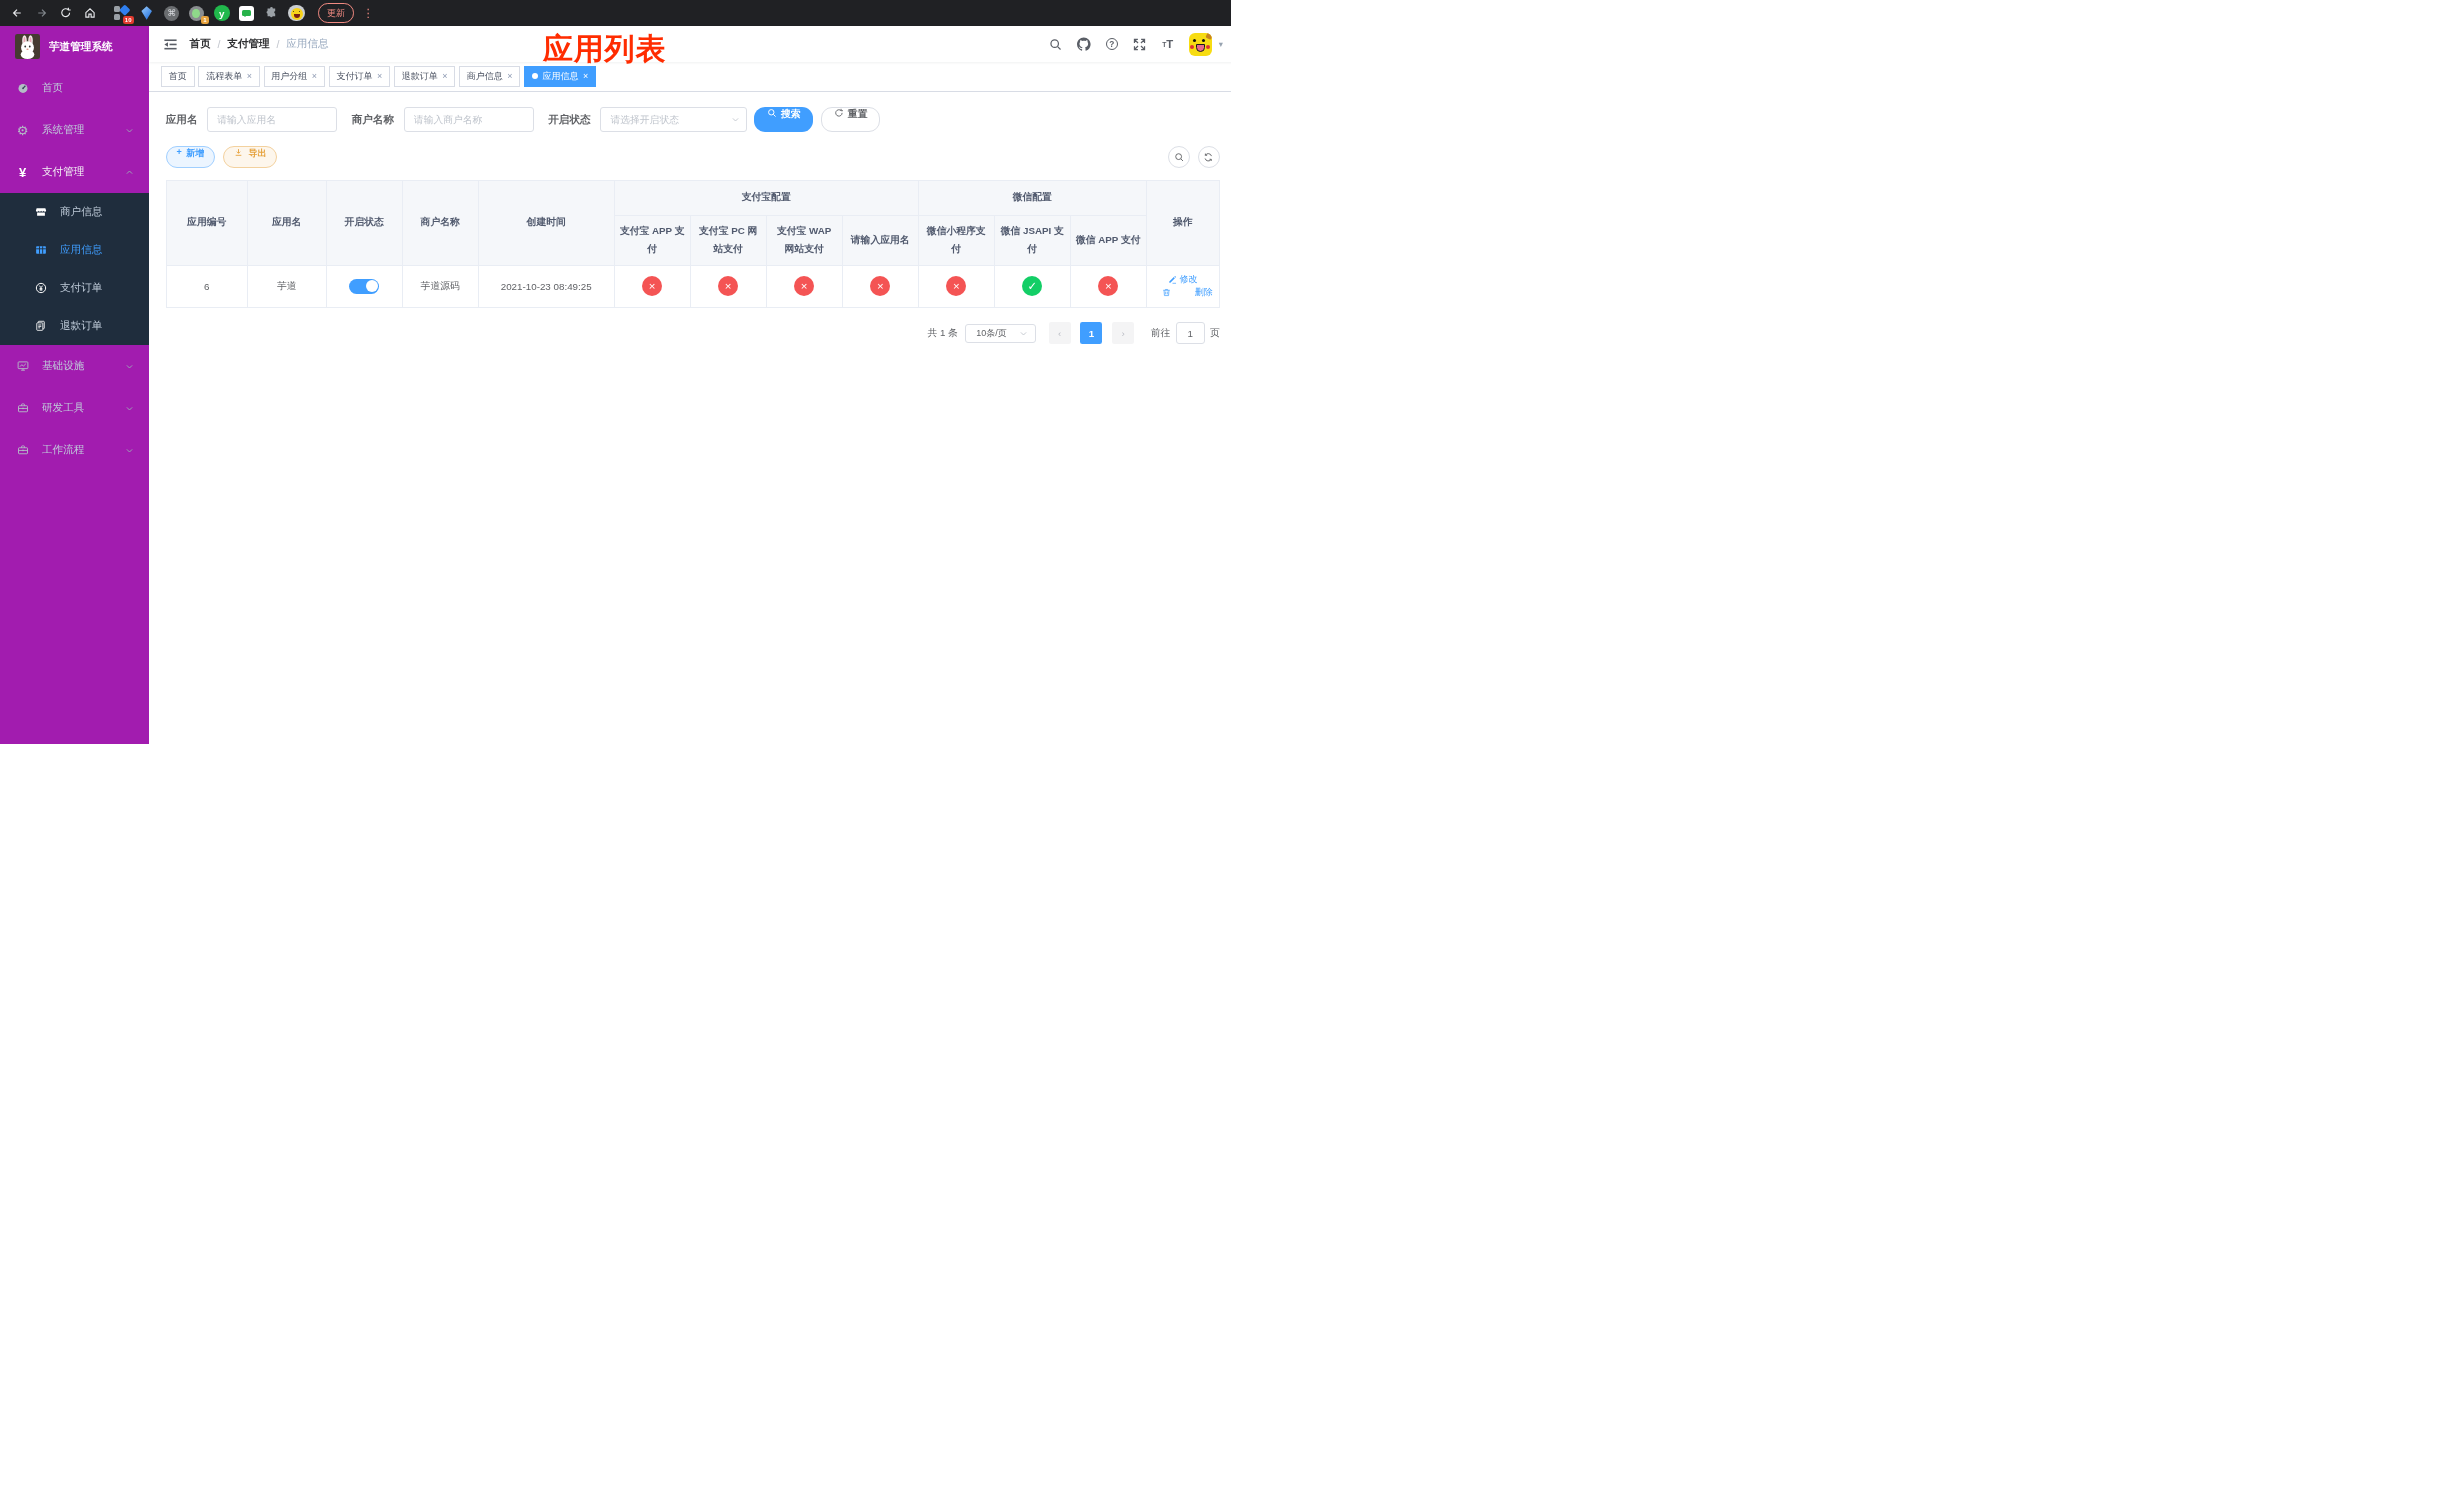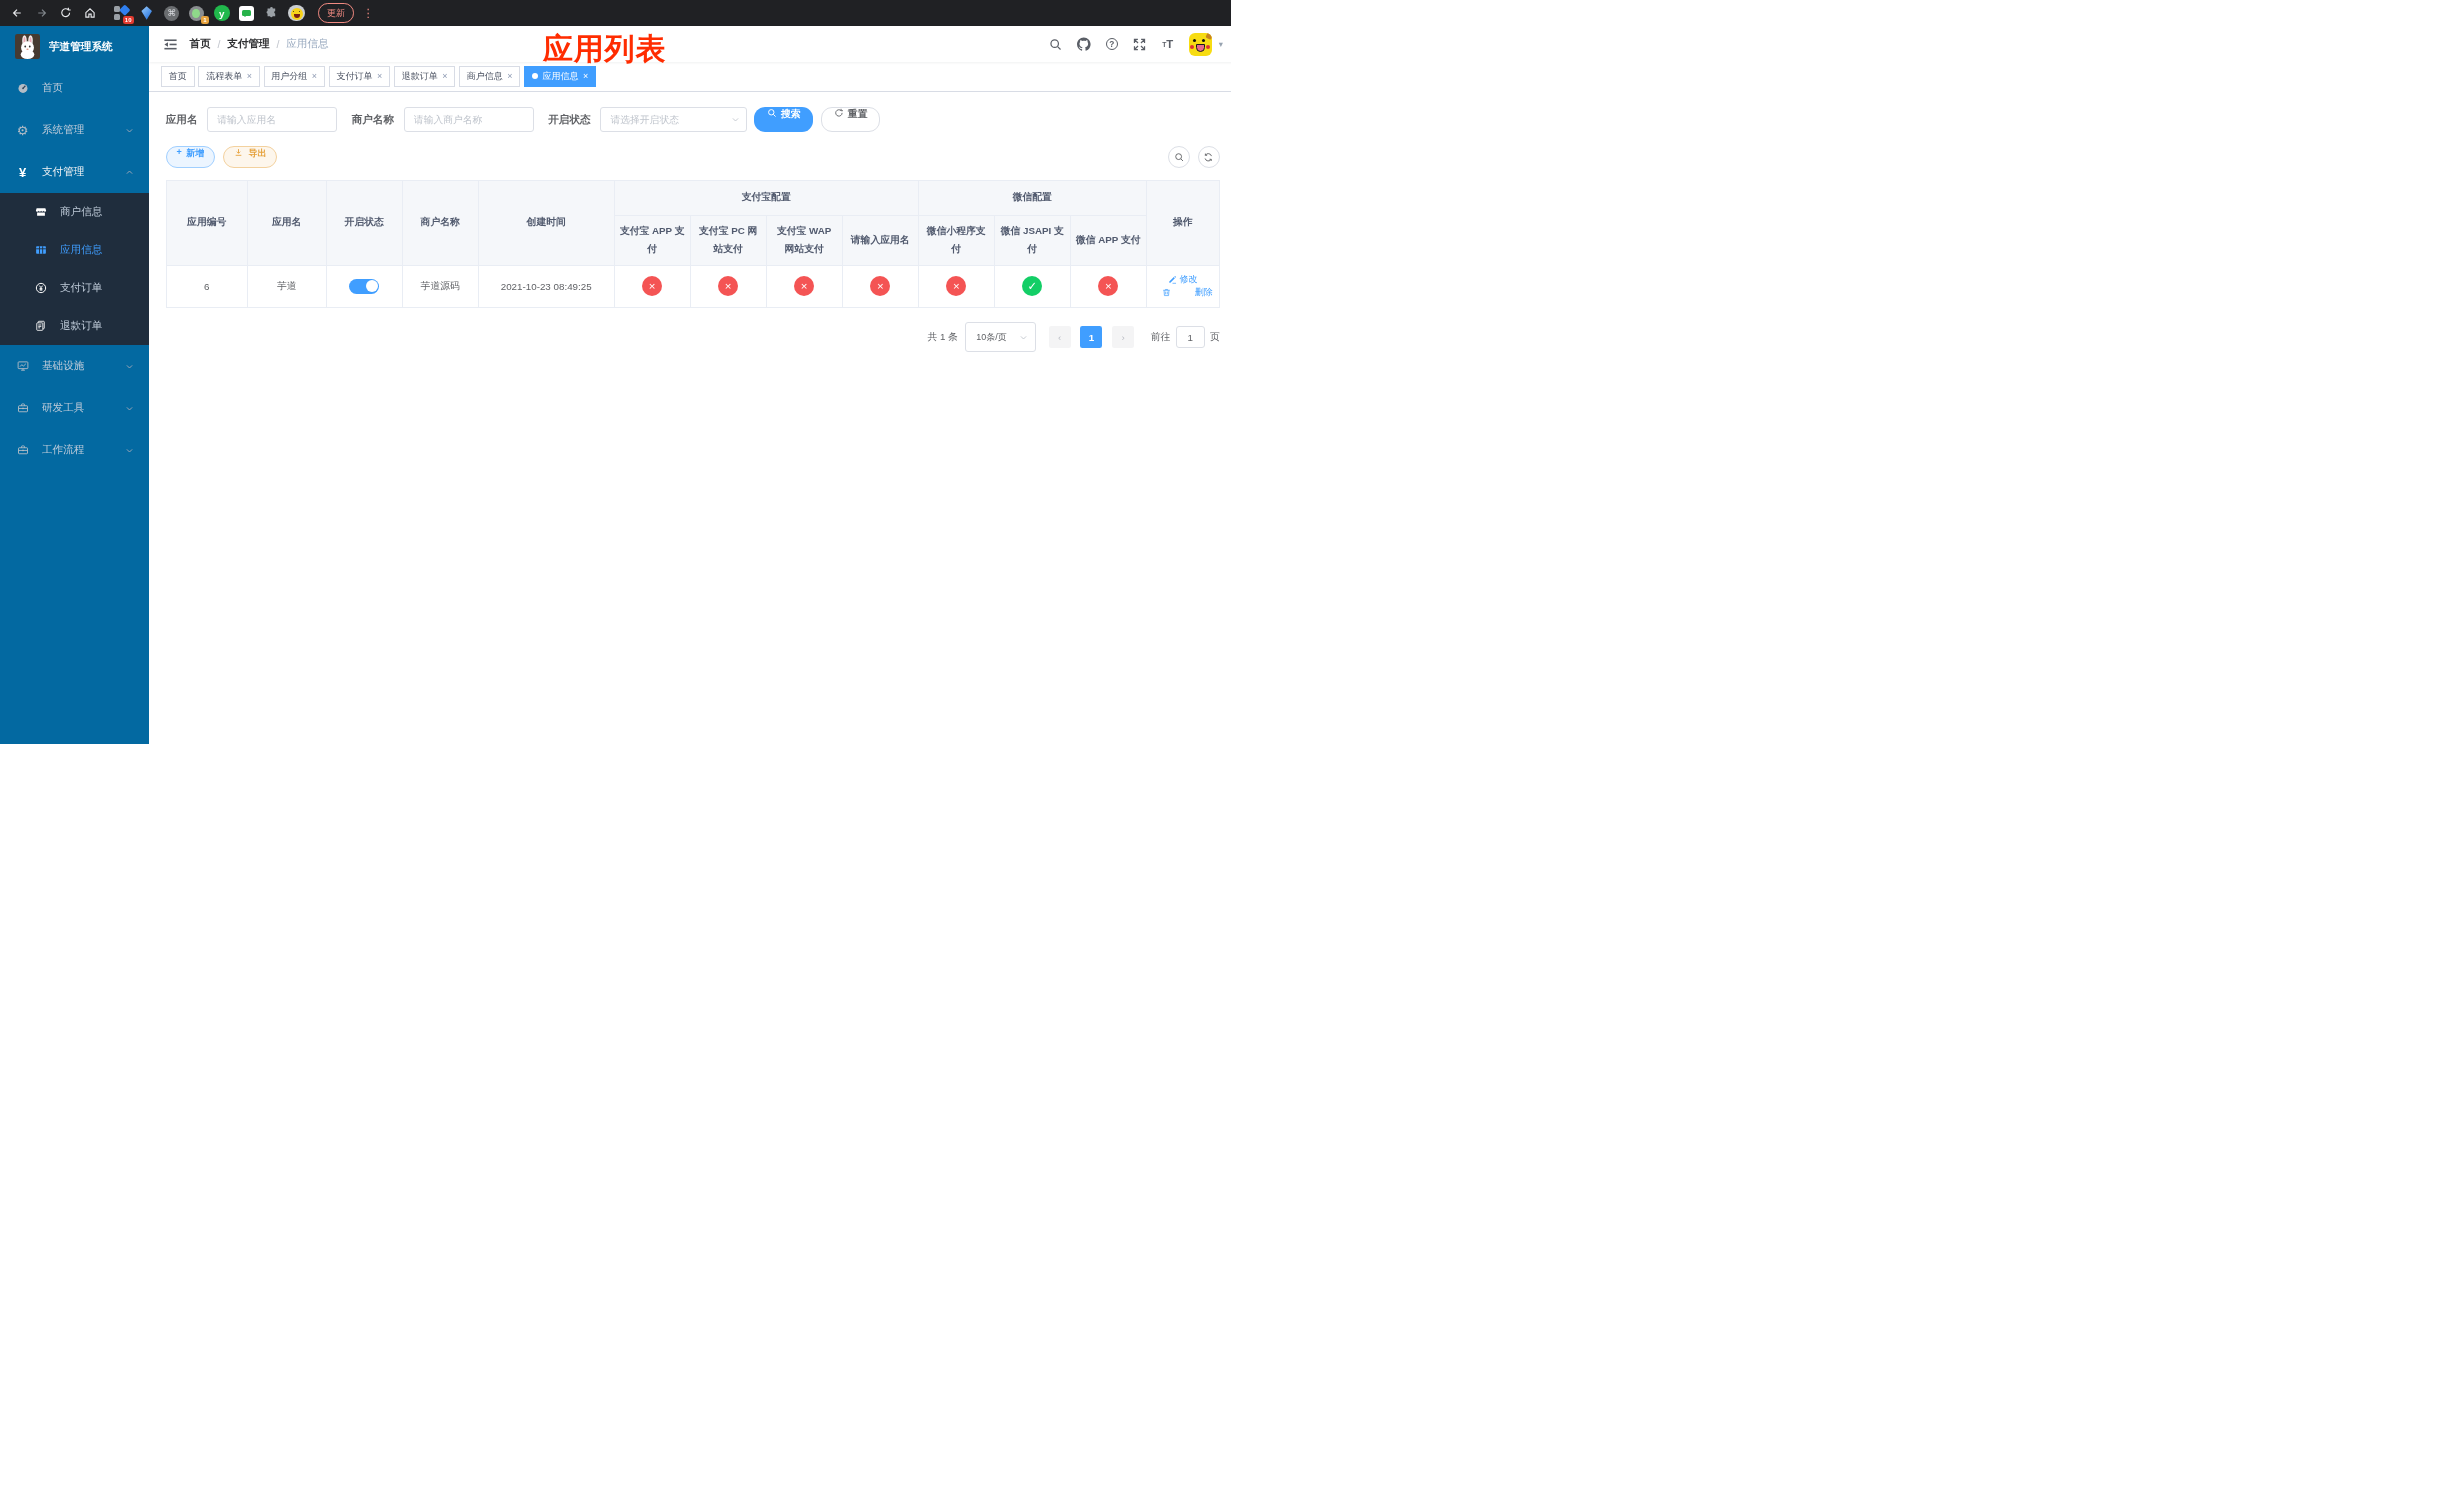--- a/index.html
+++ b/index.html
@@ -38,21 +38,21 @@
   .emoji-circle { width:16.7px; height:16.7px; border-radius:50%; background:#c9cdd1; position:relative; overflow:hidden; }
   .emoji-face { position:absolute; left:2.3px; top:3px; width:12px; height:12px; border-radius:50%; background:#f7d21a; }
   .emoji-face::before { content:""; position:absolute; left:2.3px; top:3px; width:1.5px; height:1.5px; background:#222; border-radius:50%;
     box-shadow:6px 0 0 #222; }
   .emoji-face::after { content:""; position:absolute; left:3px; top:6px; width:6px; height:4.5px; background:#7a1f12; border-radius:0 0 6px 6px; }
   .update-pill { border:0.8px solid #f28b82; color:#f28b82; font-size:9px; border-radius:9.8px; padding:2.3px 7.6px; margin-left:9px; white-space:nowrap; }
   .menu-dots { color:#f28b82; font-size:11.4px; margin-left:4.5px; letter-spacing:0; }
 
   
   .app { display:flex; height:719px; }
-  .sidebar { width:149px; background:#0369a1; color:#bfcbd9; flex:0 0 auto; display:flex; flex-direction:column; }
+  .sidebar { width:149px; background:#a21caf; color:#bfcbd9; flex:0 0 auto; display:flex; flex-direction:column; }
   .logo-row { height:41px; display:flex; align-items:center; gap:9px; padding-left:15px; }
   .logo-img { width:25px; height:25px; border-radius:2.3px; overflow:hidden; flex:0 0 auto; }
   .app-title { color:#fff; font-size:10.6px; font-weight:bold; }
   .menu-item { height:42px; display:flex; align-items:center; gap:12px; padding:0 15px; font-size:10.6px; cursor:pointer; }
   .menu-icon { width:15px; display:flex; justify-content:center; color:#b4bdc6; font-size:11.4px; flex:0 0 auto; }
   .menu-icon.white { color:#fff; font-weight:bold; }
   .chev { margin-left:auto; color:#9aa5b5; width:9px; height:9px; flex:0 0 auto; }
   .chev.up { transform:rotate(180deg); }
   .submenu { background:#1f2d3d; }
   .submenu .menu-item { height:38px; padding-left:33px; }
@@ -129,21 +129,21 @@
   .el-switch { width:30px; height:15px; border-radius:7.6px; background:#c0ccda; display:inline-block; position:relative; cursor:pointer; vertical-align:middle; }
   .el-switch[data-status="on"] { background:#409eff; }
   .el-switch::after { content:""; position:absolute; left:1.5px; top:1.5px; width:12px; height:12px; border-radius:50%; background:#fff; }
   .el-switch[data-status="on"]::after { left:auto; right:1.5px; }
   .action-link { color:#409eff; font-size:9px; cursor:pointer; display:inline-flex; align-items:center; gap:2.3px; }
   .action-link + .action-link { margin-left:9px;gap:24px; }
   .mini-icon { width:9px; height:9px; display:inline-flex; }
 
   
   .pagination { display:flex; align-items:center; justify-content:flex-end; margin-top:14.4px; gap:7.6px; font-size:9.8px; color:#606266; }
-  .page-size-select { position:relative; width:71px; height:30px; border:0.8px solid #dcdfe6; border-radius:3px; display:flex; align-items:center;
+  .page-size-select { position:relative; width:71px; height:19px; border:0.8px solid #dcdfe6; border-radius:3px; display:flex; align-items:center;
     padding:0 19.7px 0 9.8px; font-size:9px; color:#606266; cursor:pointer; }
   .pager { display:flex; align-items:center; gap:9.8px; margin:0 4.5px; }
   .page-btn { width:22px; height:22px; border-radius:2.3px; background:#f4f4f5; color:#b9bcc4; display:flex; align-items:center; justify-content:center;
     font-size:9.8px; cursor:pointer; }
   .page-btn.active { background:#409eff; color:#fff; font-weight:bold; }
   .goto { display:flex; align-items:center; gap:5.3px; margin-left:4.5px; }
   .goto-input { width:29px; height:22px; border:0.8px solid #dcdfe6; border-radius:3px; text-align:center; font-size:9.8px; color:#606266; outline:none;
     font-family:inherit; }
 </style>
 </head>

